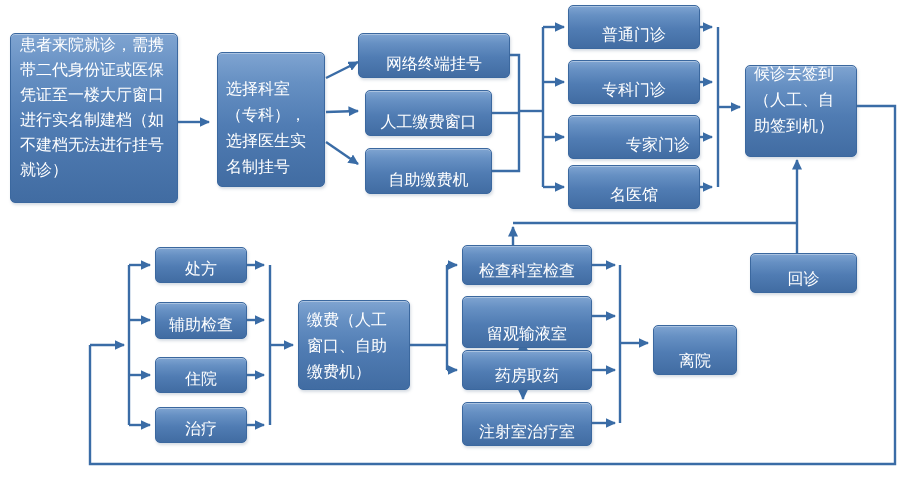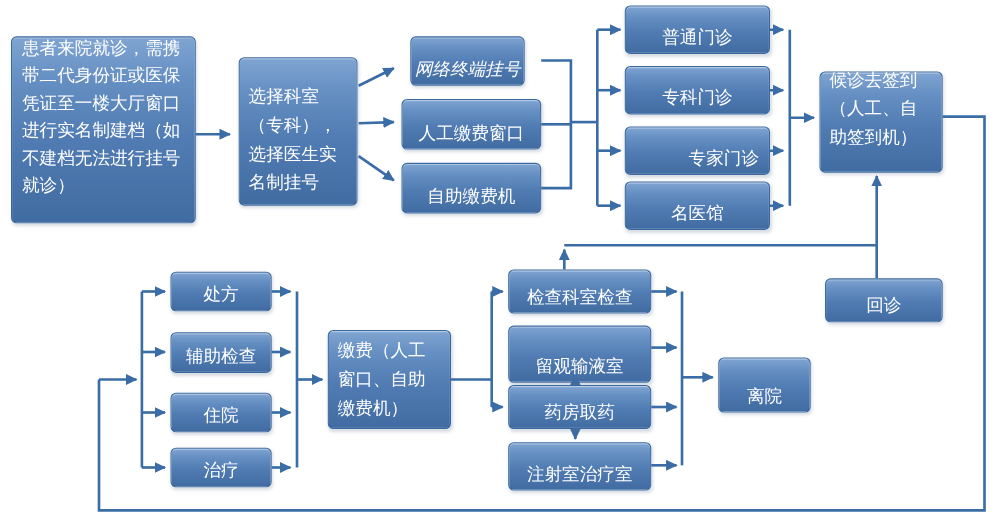--- a/index.html
+++ b/index.html
@@ -107,21 +107,21 @@
   </svg>
 
   <div class="node ml big" style="left:10px;top:33px;width:168px;height:170px;">
     <span>患者来院就诊，需携带二代身份证或医保凭证至一楼大厅窗口进行实名制建档（如不建档无法进行挂号就诊）</span>
   </div>
 
   <div class="node ml" style="left:217px;top:52px;width:108px;height:135px;">
     <span>选择科室（专科），选择医生实名制挂号</span>
   </div>
 
-  <div class="node" style="left:373px;top:33px;width:104px;height:45px;font-style:italic;">
+  <div class="node" style="left:358px;top:33px;width:152px;height:45px;">
     <span>网络终端挂号</span>
   </div>
   <div class="node" style="left:365px;top:90px;width:127px;height:46px;">
     <span>人工缴费窗口</span>
   </div>
   <div class="node" style="left:365px;top:148px;width:127px;height:46px;">
     <span>自助缴费机</span>
   </div>
 
   <div class="node" style="left:568px;top:5px;width:132px;height:44px;">

